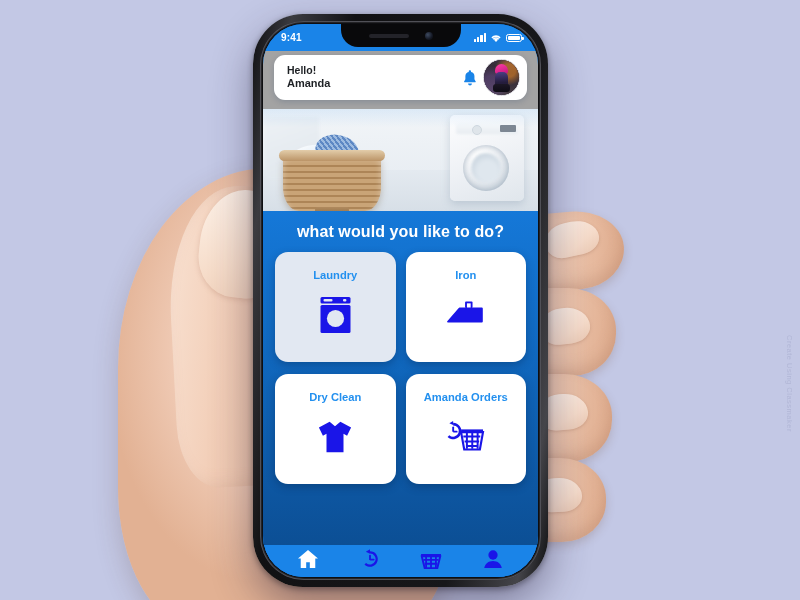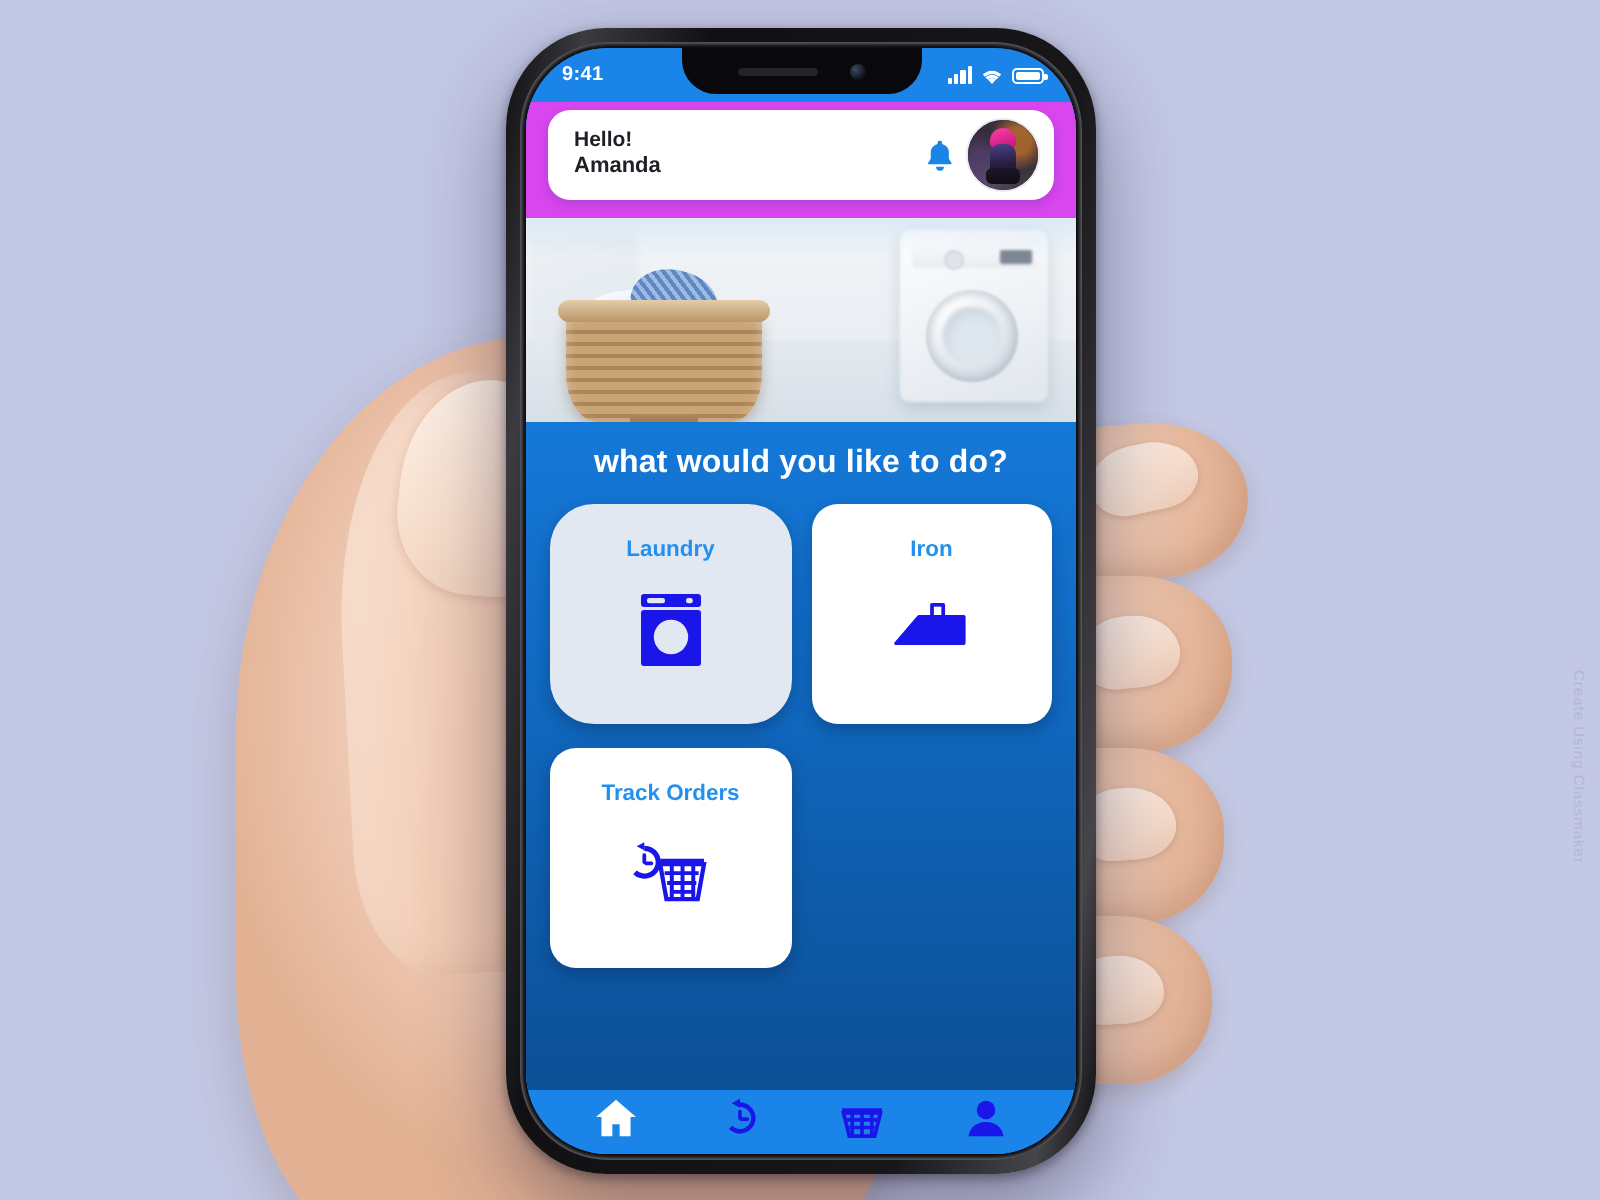--- a/index.html
+++ b/index.html
@@ -82,21 +82,21 @@
   .bars i:nth-child(2){height:5.2px}
   .bars i:nth-child(3){height:7px}
   .bars i:nth-child(4){height:9px}
   .batt{width:16px;height:8px;border:1.3px solid #fff;border-radius:2.4px;position:relative;padding:1px;box-sizing:border-box;}
   .batt::after{content:"";position:absolute;right:-3px;top:2px;width:1.6px;height:3.5px;background:#fff;border-radius:0 1px 1px 0;}
   .batt span{display:block;height:100%;width:100%;background:#fff;border-radius:1px;}
 
   
   .app{flex:1;display:flex;flex-direction:column;background:#1a84e8;min-height:0;}
 
-  .greet-wrap{background:#d946ef;padding:4px 11px 9px;flex:0 0 auto;}
+  .greet-wrap{background:#a3a3a3;padding:4px 11px 9px;flex:0 0 auto;}
   .greet-card{
     background:#fff;border-radius:11px;height:45px;
     display:flex;align-items:center;padding:0 7px 0 13px;box-sizing:border-box;
     box-shadow:0 2px 6px rgba(0,40,90,.18);
   }
   .greet-text{flex:1;line-height:1.12;}
   .greet-hello{font-size:10.5px;font-weight:bold;color:#1d2024;display:block;}
   .greet-name{font-size:11px;font-weight:bold;color:#1d2024;display:block;}
   .bell{width:26px;display:flex;align-items:center;justify-content:center;}
   .avatar{
@@ -175,21 +175,21 @@
     color:#fff;font-size:16px;font-weight:bold;text-align:center;margin:0 0 11px;
     letter-spacing:.1px;
   }
   .grid{display:grid;grid-template-columns:1fr 1fr;gap:12px 10px;}
   .tile{
     border-radius:13px;height:110px;box-sizing:border-box;
     display:flex;flex-direction:column;align-items:center;
     padding-top:17px;cursor:pointer;
     box-shadow:0 3px 8px rgba(0,25,60,.30);
   }
-  .tile.light{background:#e2e8f2;border-radius:22px;}
+  .tile.light{background:#e2e8f2;}
   .tile.white{background:#ffffff;}
   .tile-label{font-size:11.2px;font-weight:bold;color:#2390ef;margin-bottom:13px;}
   .tile-icon{display:flex;align-items:center;justify-content:center;height:42px;}
 
   
   .navbar{
     flex:0 0 32px;background:#1a84e8;
     display:flex;align-items:center;justify-content:space-around;
     padding:0 14px 4px;box-sizing:border-box;
   }
@@ -320,23 +320,31 @@
                 <div class="tile-label">Iron</div>
                 <div class="tile-icon">
                   <svg width="40" height="28" viewBox="0 0 42 30">
                     <rect x="20" y="0.5" width="8" height="7" rx="1" fill="#1a15e8"></rect>
                     <rect x="22" y="2.5" width="4" height="5" fill="#fff"></rect>
                     <path d="M14 7h24a1 1 0 0 1 1 1v14a1 1 0 0 1-1 1H1.5a.8.8 0 0 1-.6-1.3L13.2 7.4A1 1 0 0 1 14 7z" fill="#1a15e8"></path>
                   </svg>
                 </div>
               </div>
 
-
               <div class="tile white">
-                <div class="tile-label">Track Orders</div>
+                <div class="tile-label">Dry Clean</div>
+                <div class="tile-icon">
+                  <svg width="40" height="34" viewBox="0 0 44 38">
+                    <path d="M16 2 22 7l6-5 12 6.5-4.5 9-4-2.2V36H12.5V15.3L8.5 17.5 4 8.5z" fill="#1a15e8"></path>
+                  </svg>
+                </div>
+              </div>
+
+              <div class="tile white">
+                <div class="tile-label">Amanda Orders</div>
                 <div class="tile-icon">
                   <svg width="44" height="34" viewBox="0 0 48 38">
                     <path d="M9.6 3.2a9.2 9.2 0 1 1-6.2 15.9l2-2.1a6.3 6.3 0 1 0 4.2-10.9V3.2z" fill="#1a15e8"></path>
                     <path d="M9.6 1.2v4.5L5.4 3.5z" fill="#1a15e8"></path>
                     <rect x="8.6" y="7.4" width="2.1" height="6" rx="1" fill="#1a15e8"></rect>
                     <rect x="9.6" y="12" width="5" height="2.1" rx="1" fill="#1a15e8"></rect>
                     <path d="M18.5 10.5h24.5v3H18.5z" fill="#1a15e8"></path>
                     <path d="M18.5 13.5h24.5L39.5 33H22z" fill="none" stroke="#1a15e8" stroke-width="2.4"></path>
                     <path d="M21 18.5h19M22.4 24h16.3M24 29h13" stroke="#1a15e8" stroke-width="2.2"></path>
                     <path d="M25 14v18M31 14v18M37 14v18" stroke="#1a15e8" stroke-width="2.2"></path>

